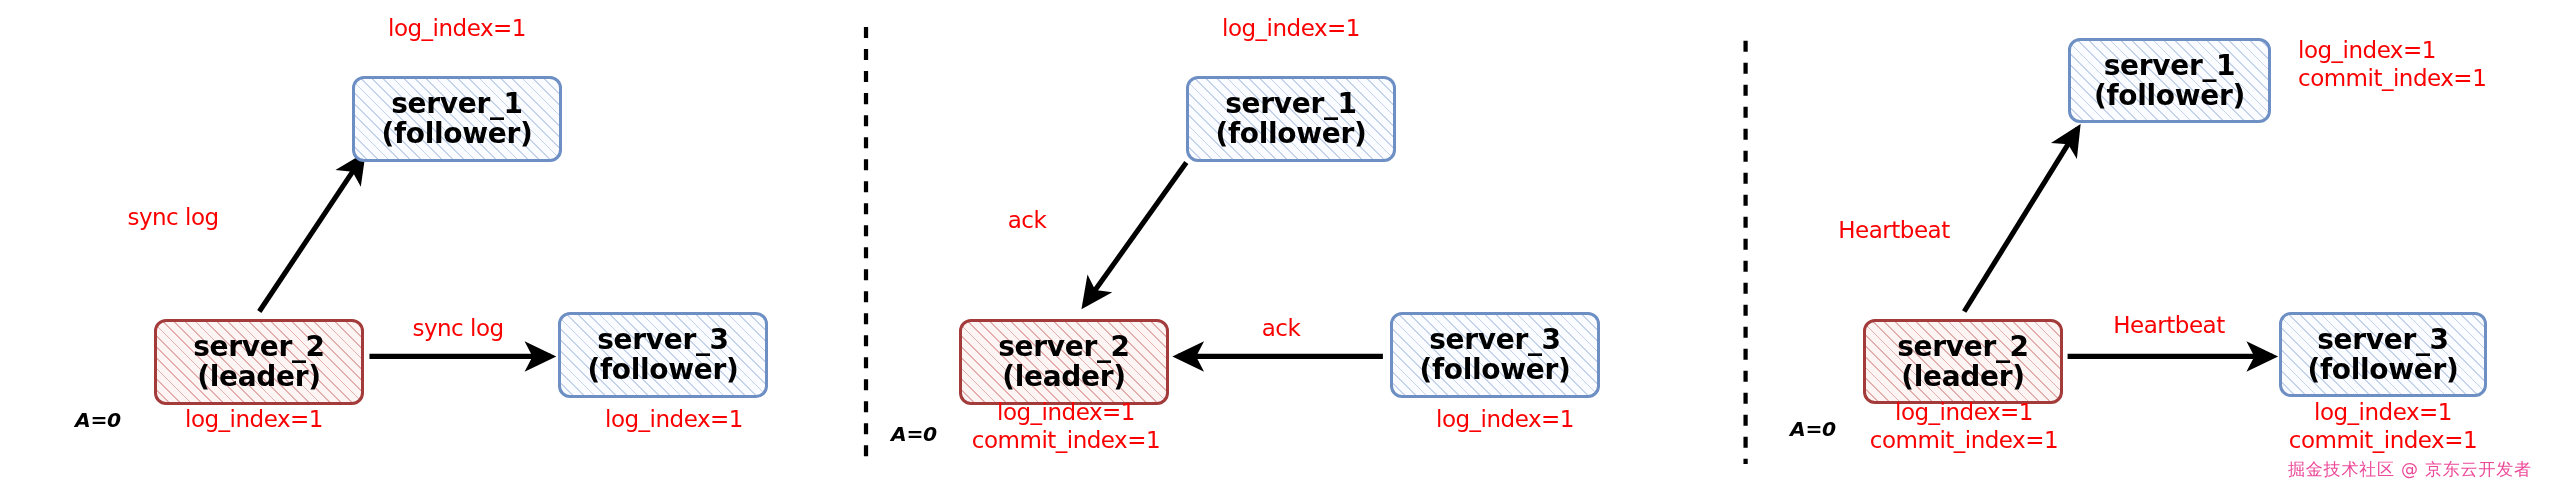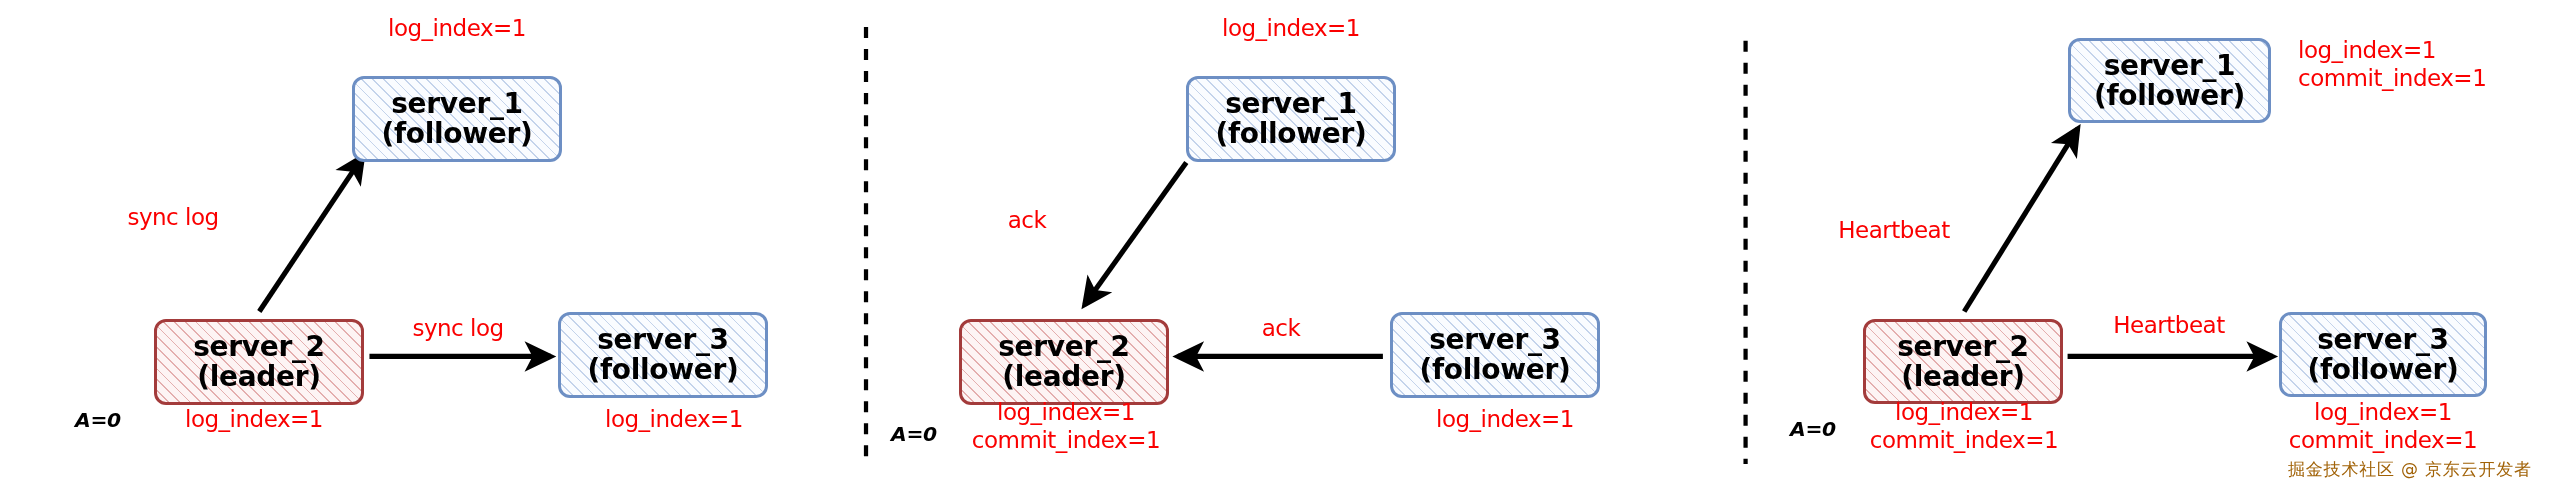--- a/index.html
+++ b/index.html
@@ -84,21 +84,21 @@
     font-size: 20.3px;
     font-weight: 700;
     font-style: italic;
     letter-spacing: -0.3px;
   }
   .lbl-center { text-align: center; transform: translateX(-50%); }
   .lbl-left   { text-align: left; }
   .watermark {
     position: absolute;
     white-space: nowrap;
-    color: #a16207;
+    color: #ec4899;
     font-family: "DejaVu Sans", sans-serif;
     font-size: 17px;
     letter-spacing: 0.8px;
     z-index: 6;
   }
 </style>
 </head>
 <body>
 
 <div id="canvas">

